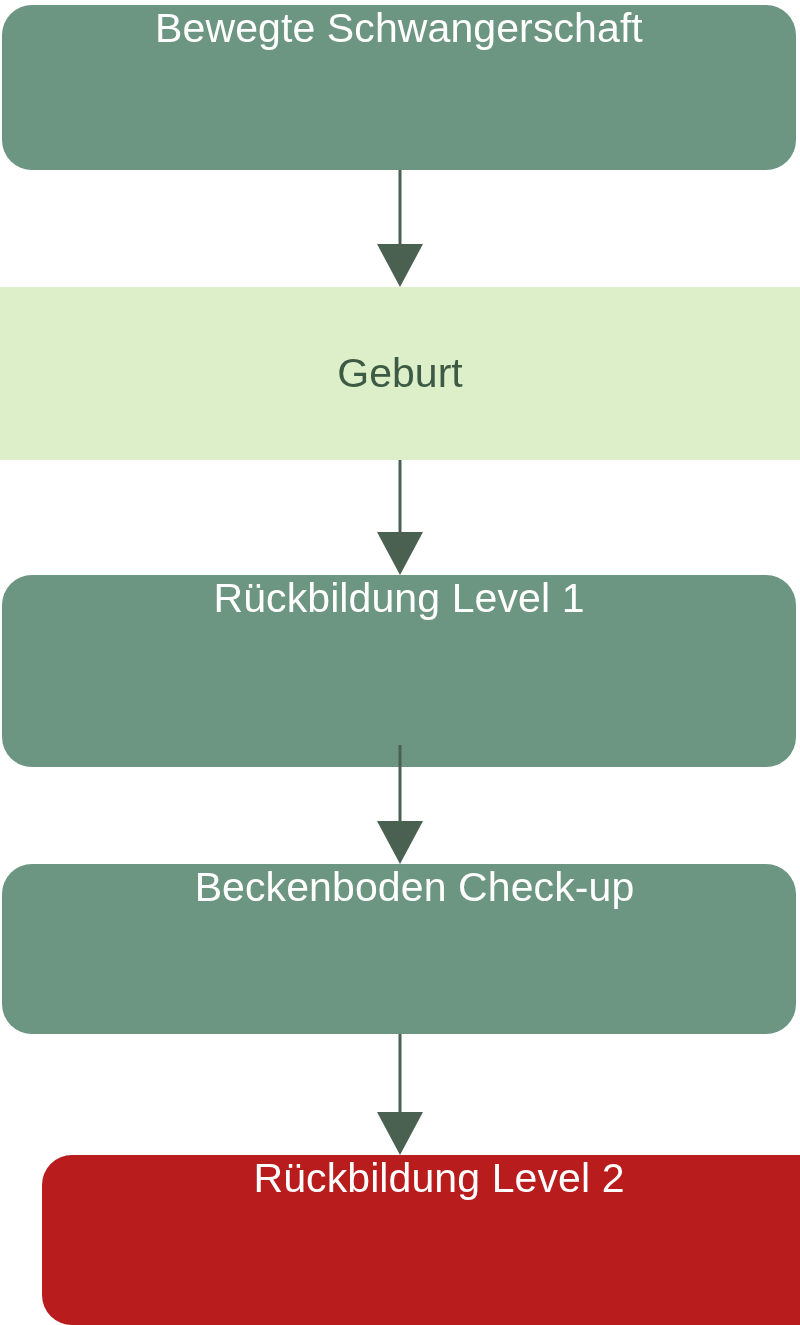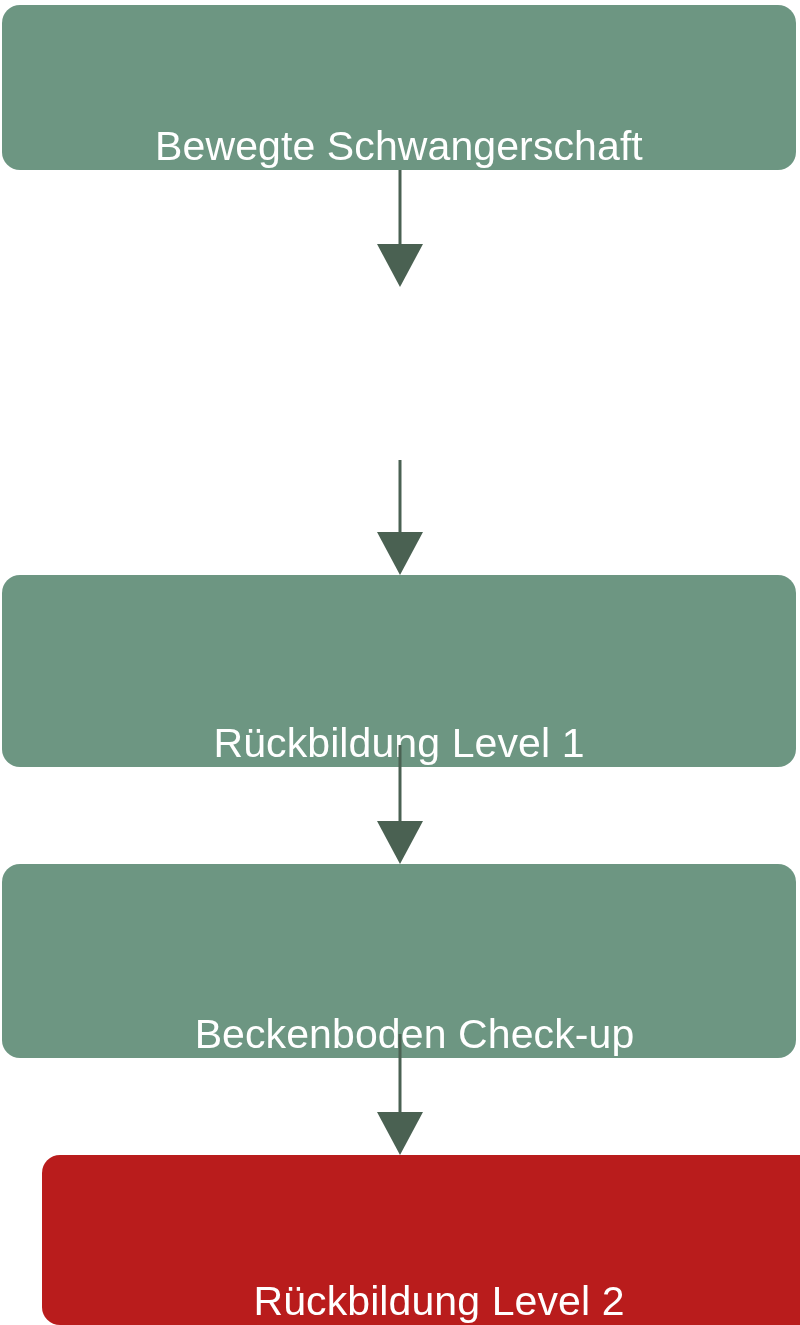--- a/index.html
+++ b/index.html
@@ -20,23 +20,23 @@
     overflow: hidden;
   }
 
   
   .node-box {
     position: absolute;
     left: 2px;
     width: 794px;
     box-sizing: border-box;
     background: #6d9682;
-    border-radius: 18px;
+    border-radius: 30px;
     display: flex;
-    align-items: flex-end;
+    align-items: flex-start;
     justify-content: center;
     text-align: center;
   }
   .node-box .node-label {
     color: #ffffff;
     font-size: 41px;
     font-weight: 400;
     letter-spacing: 0.1px;
     line-height: 1.15;
     font-family: "Liberation Sans", "DejaVu Sans", sans-serif;
@@ -91,40 +91,43 @@
     <span class="node-label" style="color: rgb(255, 255, 255);">Bewegte Schwangerschaft</span>
   </div>
 
   <div class="connector" style="top: 170px; height: 117px;">
     <svg viewBox="0 0 46 117" preserveAspectRatio="none" aria-hidden="true">
       <line x1="23" y1="0" x2="23" y2="78" stroke="#4a6152" stroke-width="3"></line>
       <polygon points="0,74 46,74 23,117" fill="#4a6152"></polygon>
     </svg>
   </div>
 
+  <div class="node-band" style="top: 287px; height: 173px; background: rgb(220, 239, 201);">
+    <span class="node-label" style="color: rgb(61, 90, 69);">Geburt</span>
+  </div>
 
   <div class="connector" style="top: 460px; height: 115px;">
     <svg viewBox="0 0 46 115" preserveAspectRatio="none" aria-hidden="true">
       <line x1="23" y1="0" x2="23" y2="76" stroke="#4a6152" stroke-width="3"></line>
       <polygon points="0,72 46,72 23,115" fill="#4a6152"></polygon>
     </svg>
   </div>
 
   <div class="node-box" style="top: 575px; height: 192px; background: rgb(109, 150, 130);">
     <span class="node-label" style="color: rgb(255, 255, 255);">Rückbildung Level 1</span>
   </div>
 
   <div class="connector" style="top: 745px; height: 119px;">
     <svg viewBox="0 0 46 119" preserveAspectRatio="none" aria-hidden="true">
       <line x1="23" y1="0" x2="23" y2="80" stroke="#4a6152" stroke-width="3"></line>
       <polygon points="0,76 46,76 23,119" fill="#4a6152"></polygon>
     </svg>
   </div>
 
-  <div class="node-box" style="top: 864px; height: 194px; background: rgb(109, 150, 130); padding-left: 31px;">
+  <div class="node-box" style="top: 864px; height: 170px; background: rgb(109, 150, 130); padding-left: 31px;">
     <span class="node-label" style="color: rgb(255, 255, 255);">Beckenboden Check-up</span>
   </div>
 
   <div class="connector" style="top: 1034px; height: 121px;">
     <svg viewBox="0 0 46 121" preserveAspectRatio="none" aria-hidden="true">
       <line x1="23" y1="0" x2="23" y2="82" stroke="#4a6152" stroke-width="3"></line>
       <polygon points="0,78 46,78 23,121" fill="#4a6152"></polygon>
     </svg>
   </div>
 

